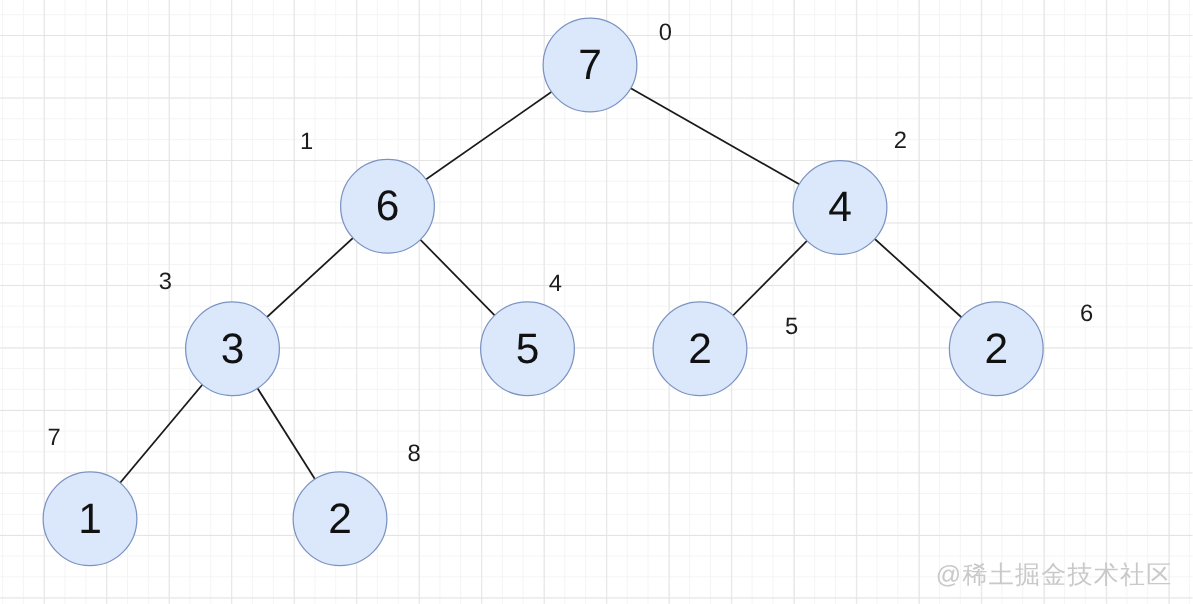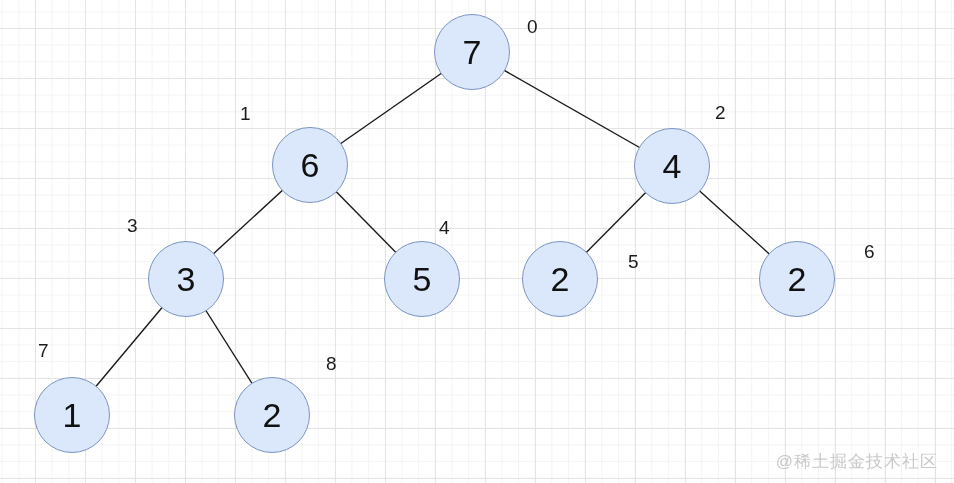--- a/index.html
+++ b/index.html
@@ -52,21 +52,21 @@
     position: absolute;
     font-size: 19px;
     color: #1c1c1c;
     z-index: 3;
     line-height: 1;
   }
   .watermark {
     position: absolute;
     right: 16px;
     bottom: 10px;
-    font-size: 17px;
+    font-size: 20px;
     color: var(--watermark, #c9c9c9);
     z-index: 3;
     letter-spacing: 1px;
   }
 </style>
 </head>
 <body>
 
 <div id="canvas">
 

